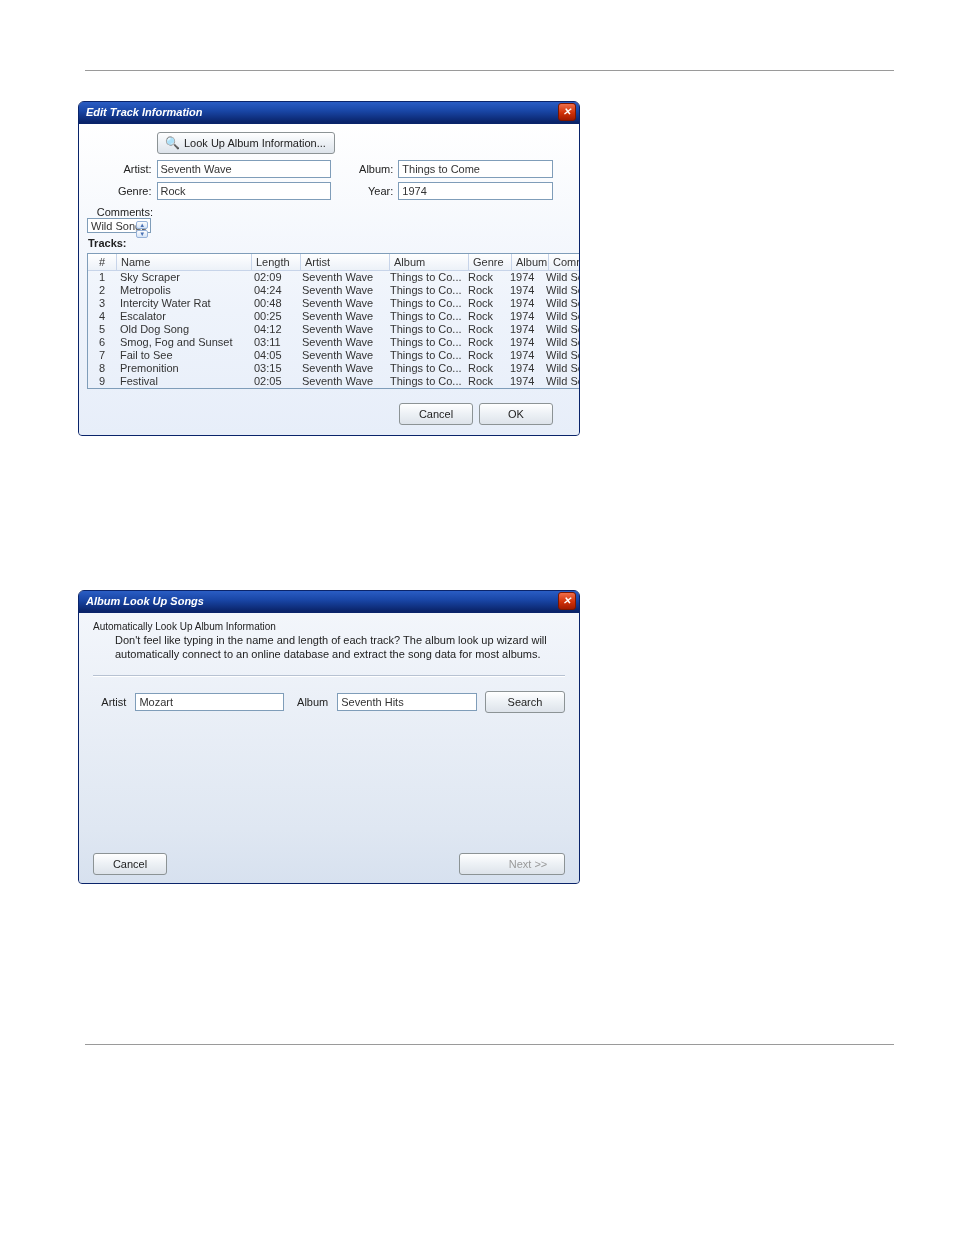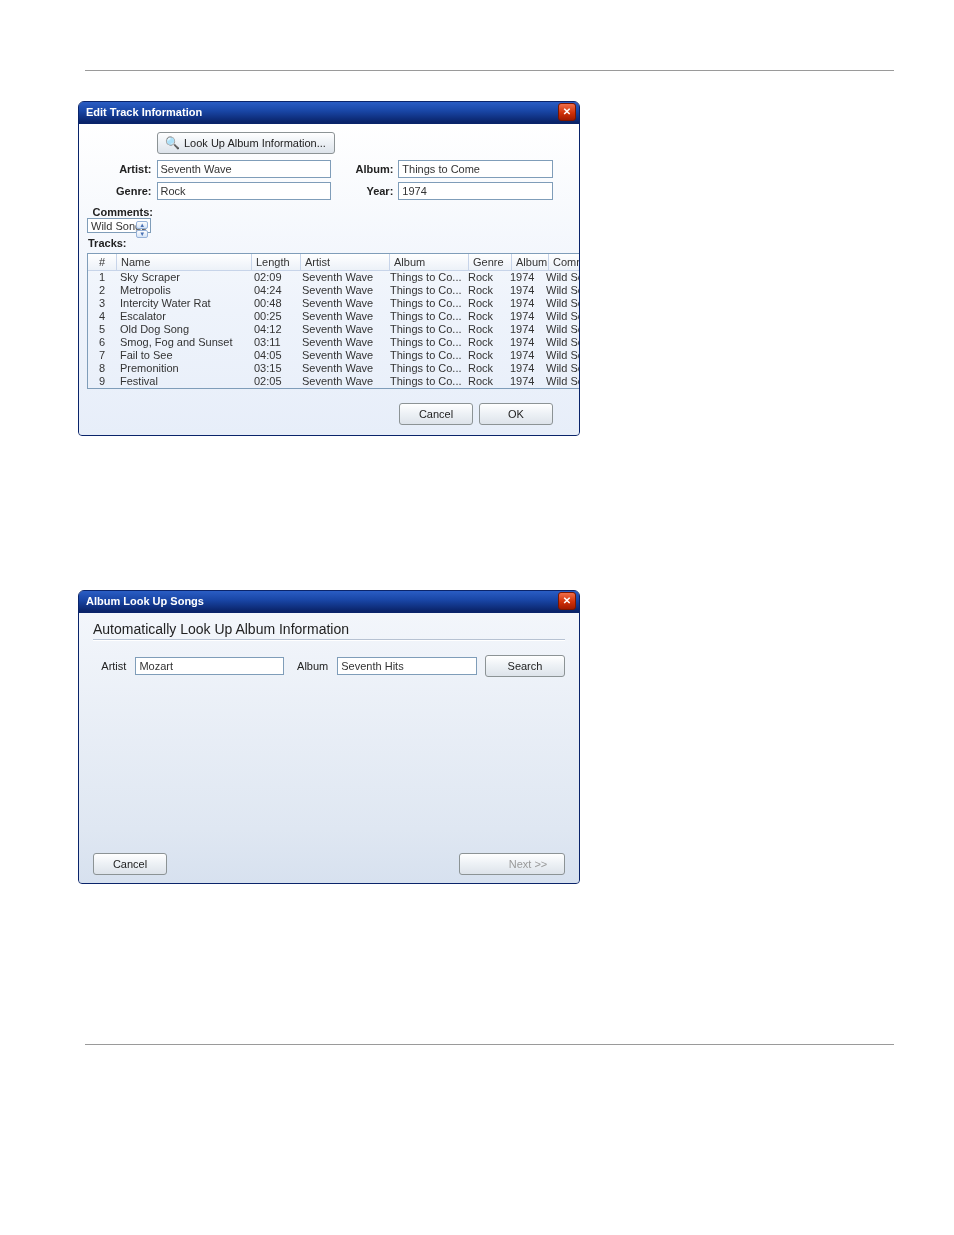--- a/index.html
+++ b/index.html
@@ -32,20 +32,21 @@
   .titlebar {
     height: 20px;
     background: linear-gradient(#2a5dc4, #1946a6 45%, #0a246a);
     display: flex;
     align-items: center;
     justify-content: space-between;
     padding: 0 3px 0 7px;
     color: #ffffff;
     font-weight: bold;
     font-size: 11px;
+    font-style: italic;
   }
   .titlebar .close {
     width: 16px;
     height: 16px;
     border-radius: 3px;
     background: linear-gradient(#ef6e4b, #d13108 55%, #a11a00);
     border: 1px solid #7a1600;
     display: flex;
     align-items: center;
     justify-content: center;
@@ -54,21 +55,21 @@
     font-weight: bold;
     line-height: 1;
   }
   
   .frm-row {
     display: flex;
     align-items: center;
     margin-bottom: 4px;
   }
   .frm-row .lbl {
-    font-weight: bold;
+    font-weight: normal;
     text-align: right;
     padding-right: 5px;
   }
   .textbox {
     height: 16px;
     border: 1px solid #7f9db9;
     background: #fff;
     padding: 0 3px;
     font: 11px Tahoma, sans-serif;
     display: flex;
@@ -186,21 +187,21 @@
   }
   
   .d2-body {
     background: linear-gradient(#f3f6fb, #dfe7f2 80%, #d7e1ef);
     padding: 8px 14px 10px 14px;
     border-top: 2px solid #0a246a;
     height: 252px;
     position: relative;
   }
   .wiz-heading {
-    font-size: 14px;
+    font-size: 10px;
     color: #222;
     margin-bottom: 1px;
   }
   .wiz-text {
     font-size: 11px;
     color: #222;
     margin: 0 10px 14px 22px;
     line-height: 14px;
   }
   .hr-inner {
@@ -401,20 +402,21 @@
   <div class="dialog" style="width:500px;">
     <div class="titlebar">
       <span>Album Look Up Songs</span>
       <div class="close">
         <span>✕</span>
       </div>
     </div>
 
     <div class="d2-body">
       <div class="wiz-heading">Automatically Look Up Album Information</div>
+      <div class="wiz-text">Don't feel like typing in the name and length of each track?  The album look up wizard will automatically connect to an online database and extract the song data for most albums.</div>
       <hr class="hr-inner">
 
       <div class="frm-row" style="gap:4px;">
         <div class="lbl" style="width:38px;font-weight:normal;">Artist</div>
         <div class="textbox" style="width:160px;">
           <span>Mozart</span>
         </div>
         <div class="lbl" style="width:46px;font-weight:normal;">Album</div>
         <div class="textbox" style="width:150px;">
           <span>Seventh Hits</span>

